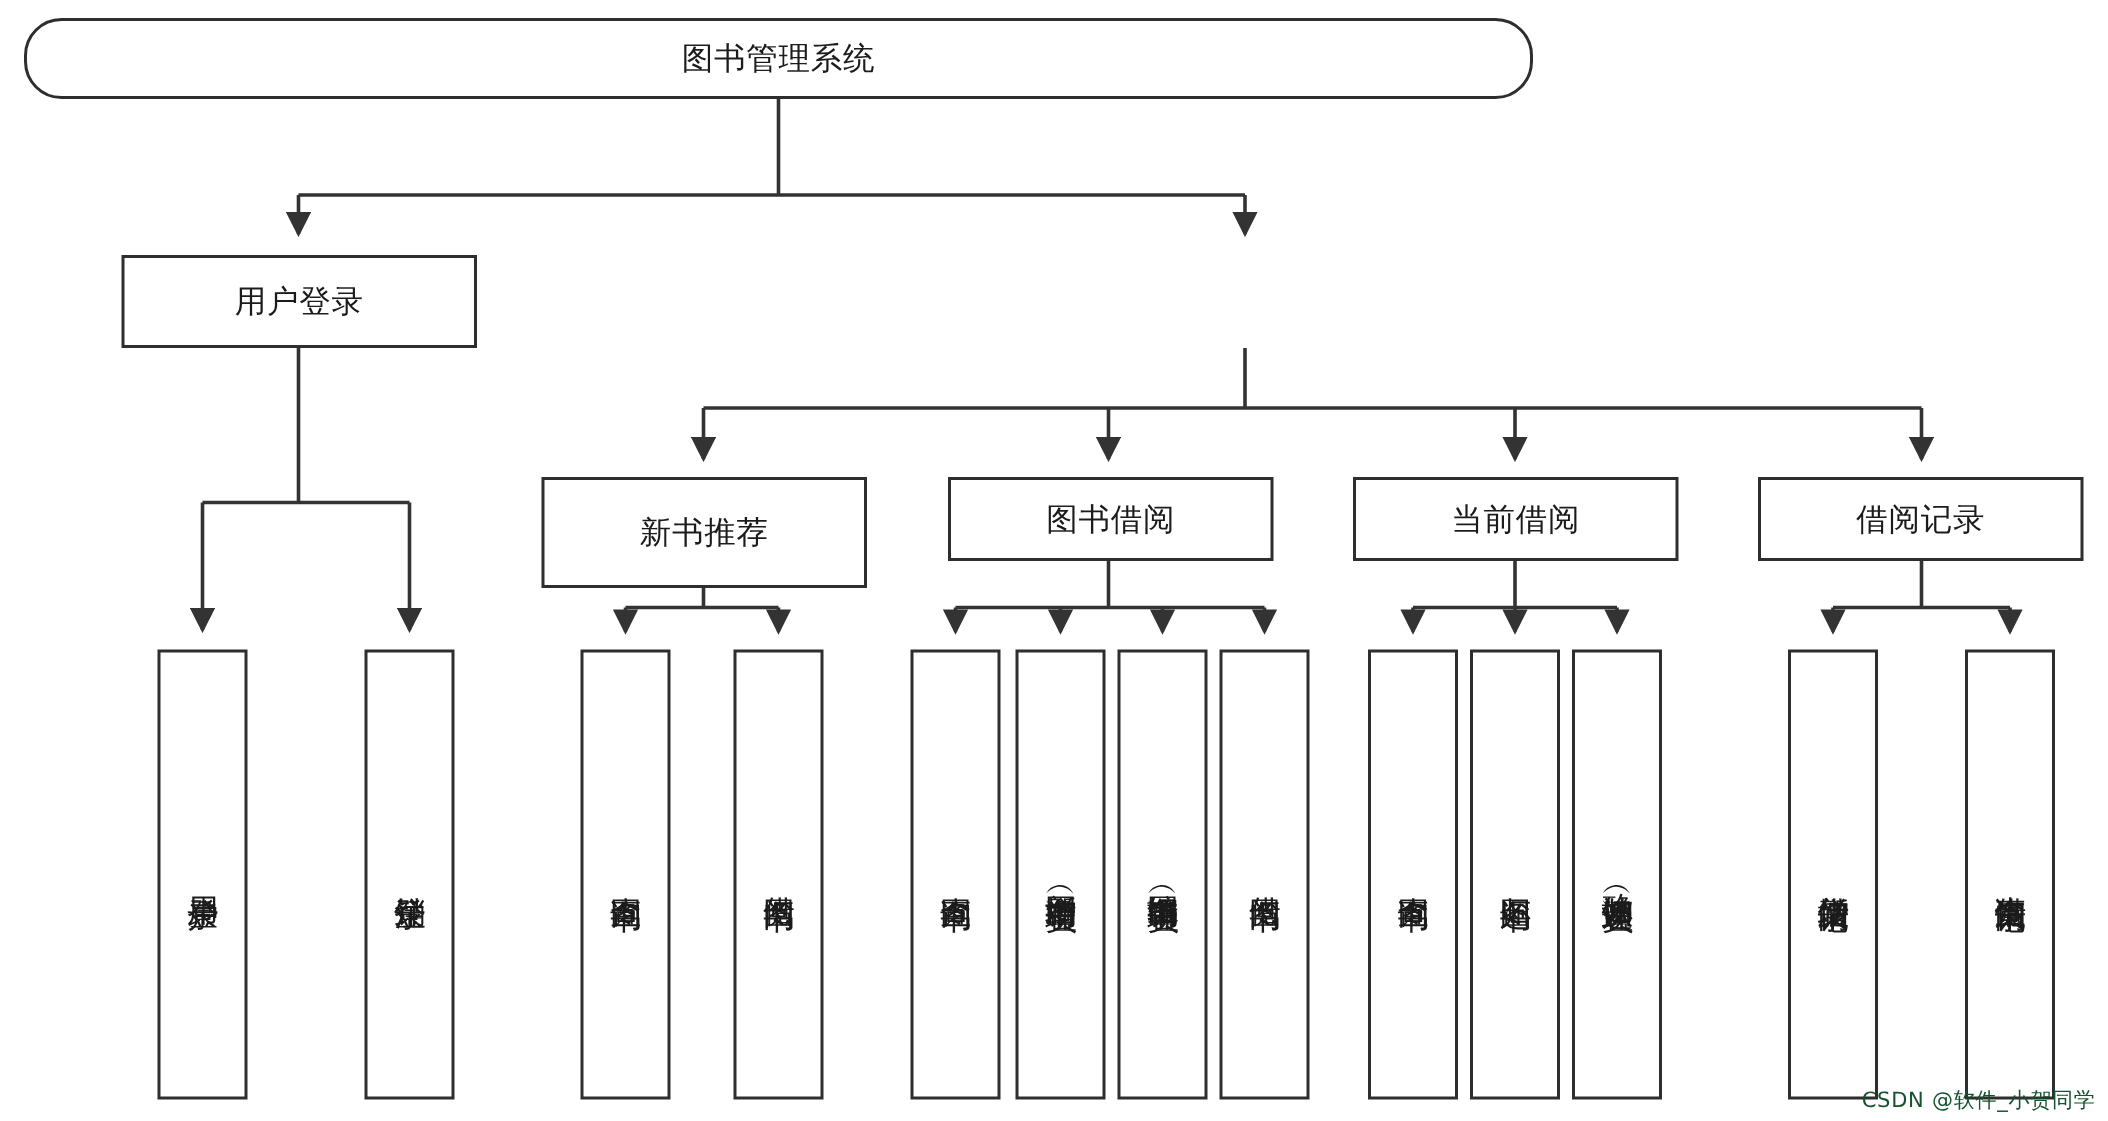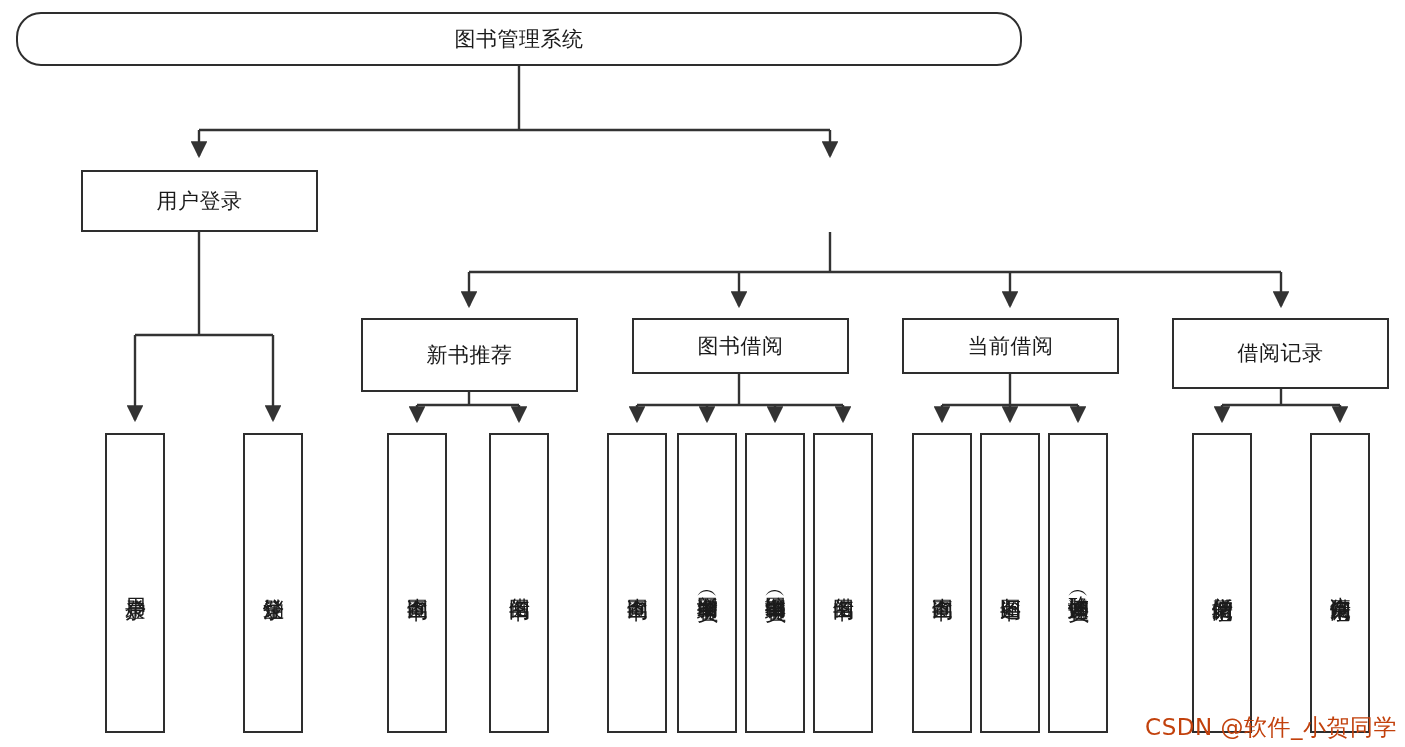--- a/index.html
+++ b/index.html
@@ -56,22 +56,22 @@
   }
   .node-v .vlabel {
     writing-mode: vertical-rl;
     text-orientation: upright;
     display: block;
   }
   .watermark {
     position: absolute;
     right: 8px;
     bottom: 4px;
-    font-size: 23px;
-    color: #c2410c;
+    font-size: 14px;
+    color: #14532d;
     white-space: nowrap;
     z-index: 3;
     letter-spacing: 0.5px;
   }
 </style>
 </head>
 <body>
 
 <div id="diagram-canvas">
 
@@ -126,21 +126,21 @@
     </g>
   </svg>
 
   <div class="node node-h" style="left:16px; top:12px; width:1006px; height:54px;border-radius:25px;">图书管理系统</div>
 
   <div class="node node-h" style="left:81px; top:170px; width:237px; height:62px;">用户登录</div>
 
   <div class="node node-h" style="left:361px; top:318px; width:217px; height:74px;">新书推荐</div>
   <div class="node node-h" style="left:632px; top:318px; width:217px; height:56px;">图书借阅</div>
   <div class="node node-h" style="left:902px; top:318px; width:217px; height:56px;">当前借阅</div>
-  <div class="node node-h" style="left:1172px; top:318px; width:217px; height:71px;">借阅记录</div>
+  <div class="node node-h" style="left:1172px; top:318px; width:217px; height:56px;">借阅记录</div>
 
   <div class="node node-v" style="left:105px; top:433px; width:60px; height:300px;">
     <span class="vlabel">用户登录</span>
   </div>
   <div class="node node-v" style="left:243px; top:433px; width:60px; height:300px;">
     <span class="vlabel">注销登录</span>
   </div>
 
   <div class="node node-v" style="left:387px; top:433px; width:60px; height:300px;">
     <span class="vlabel">查询图书</span>

